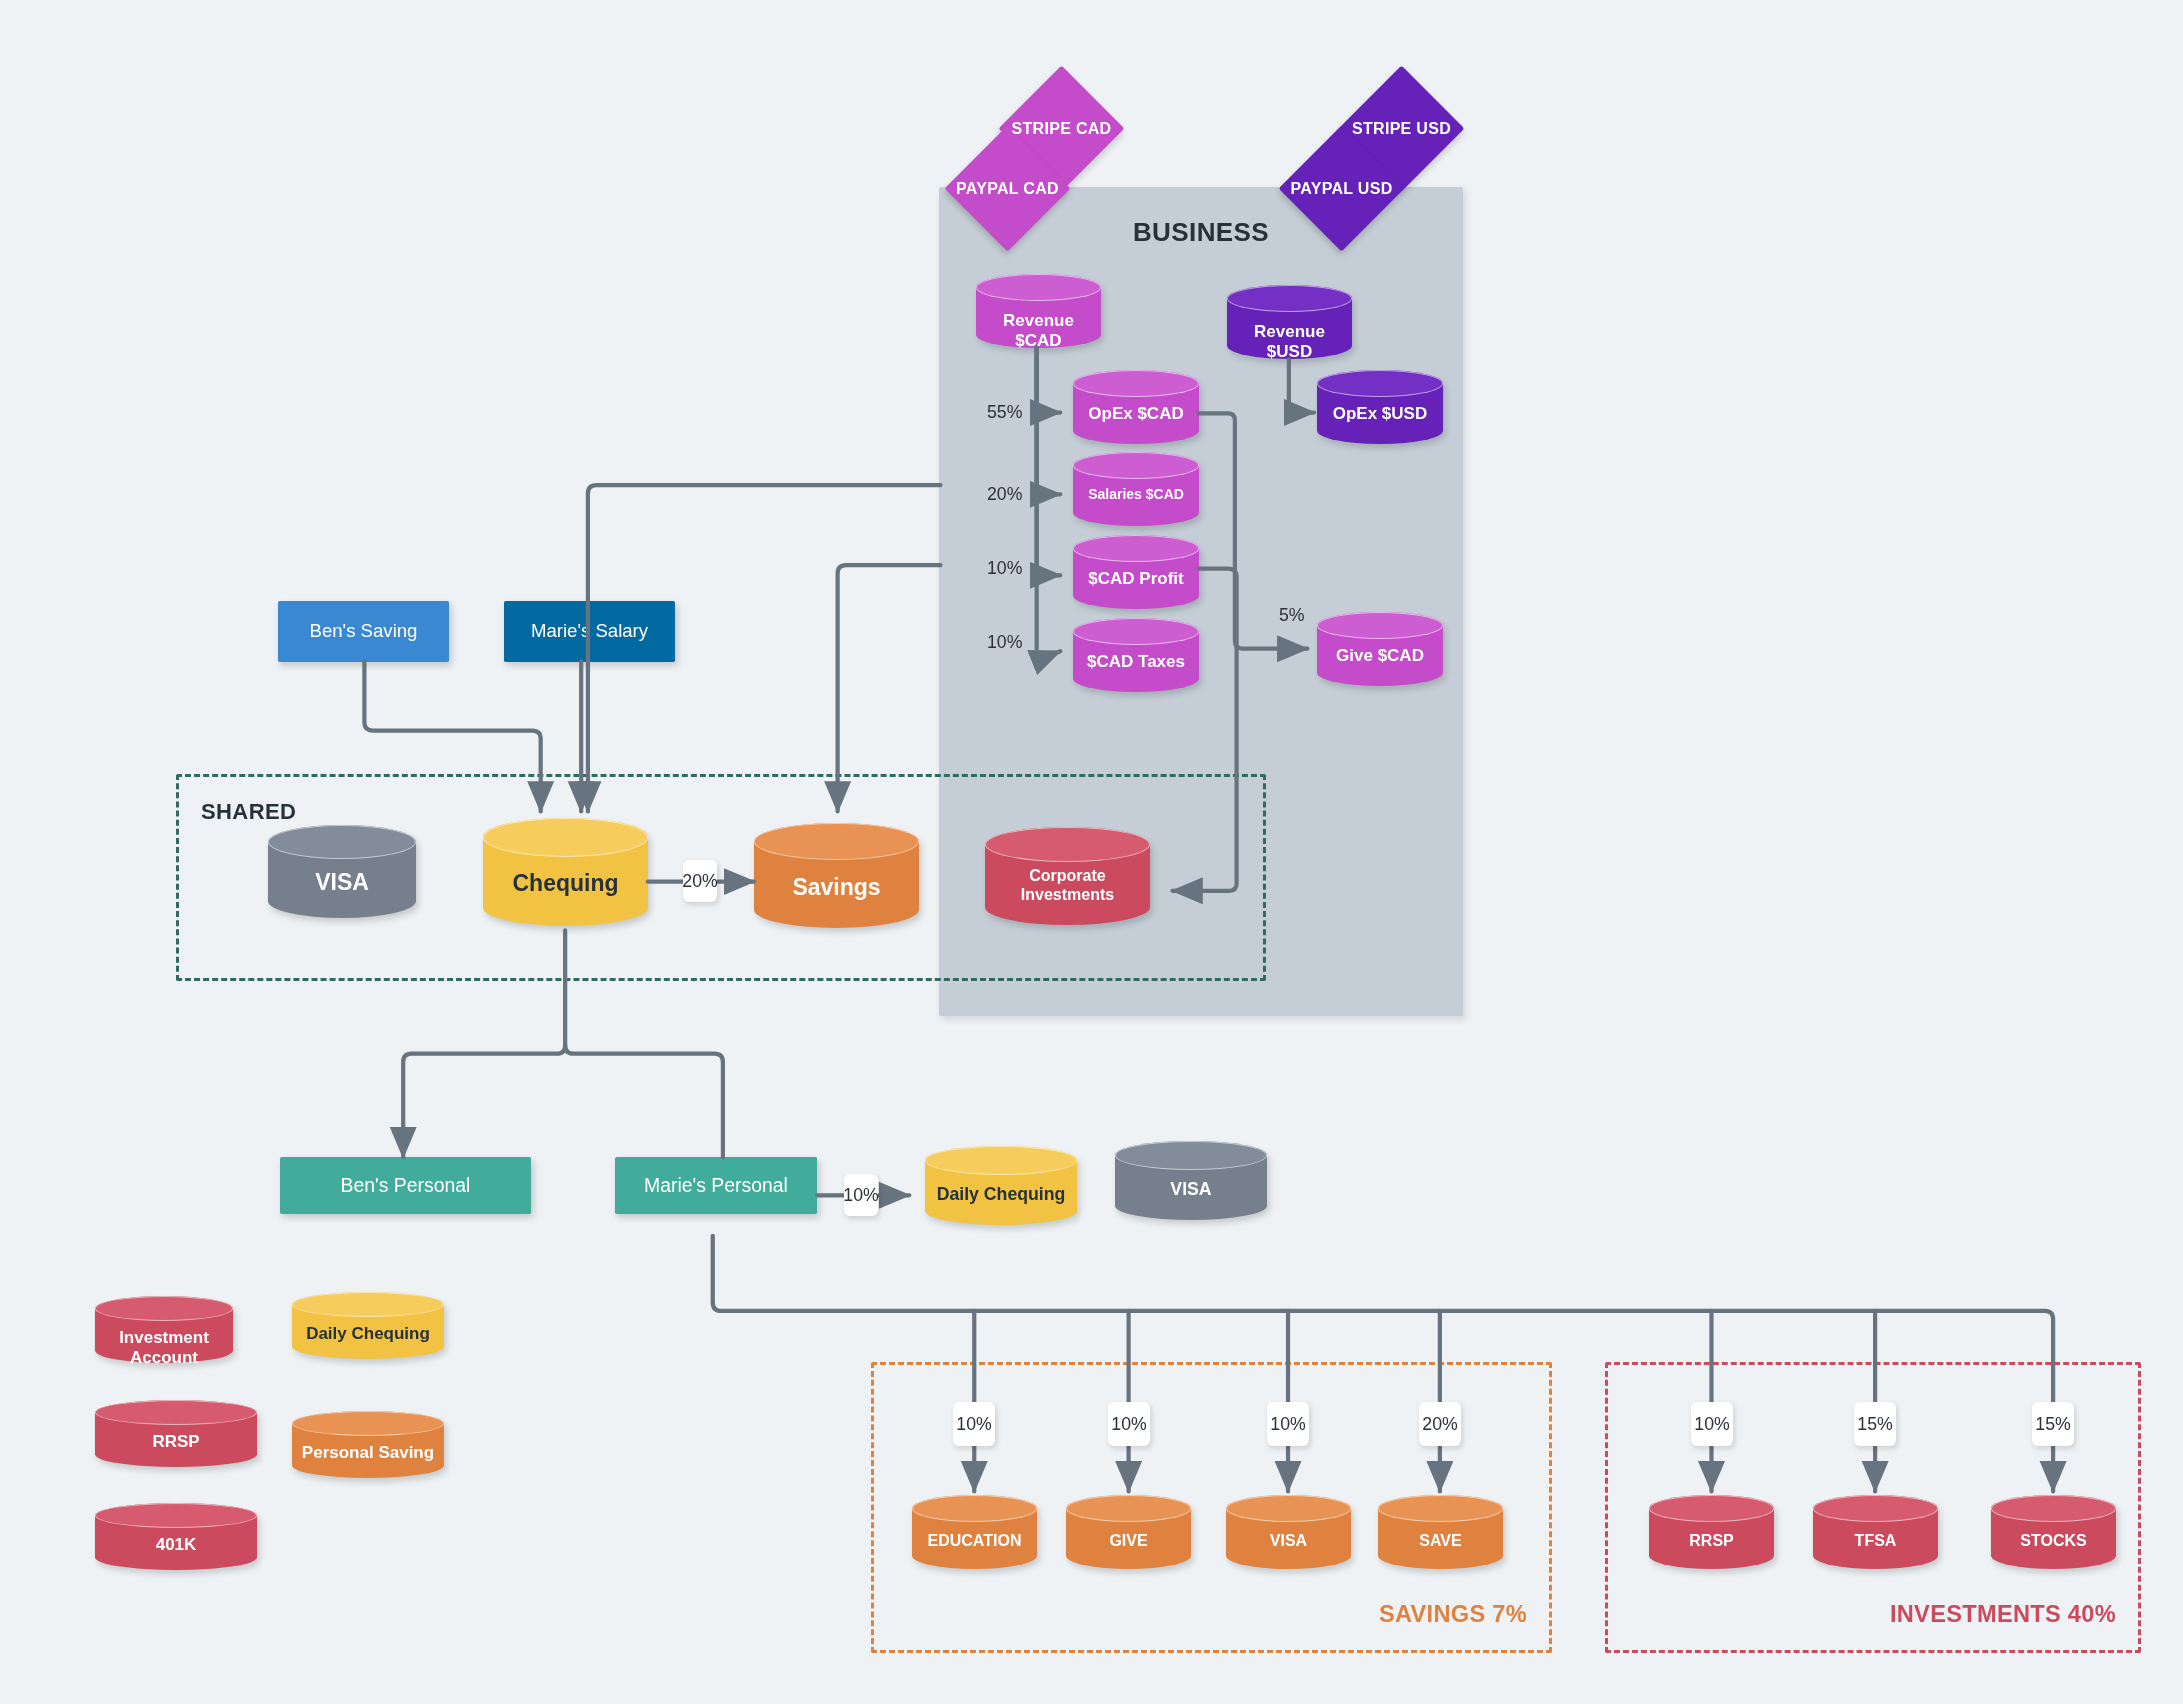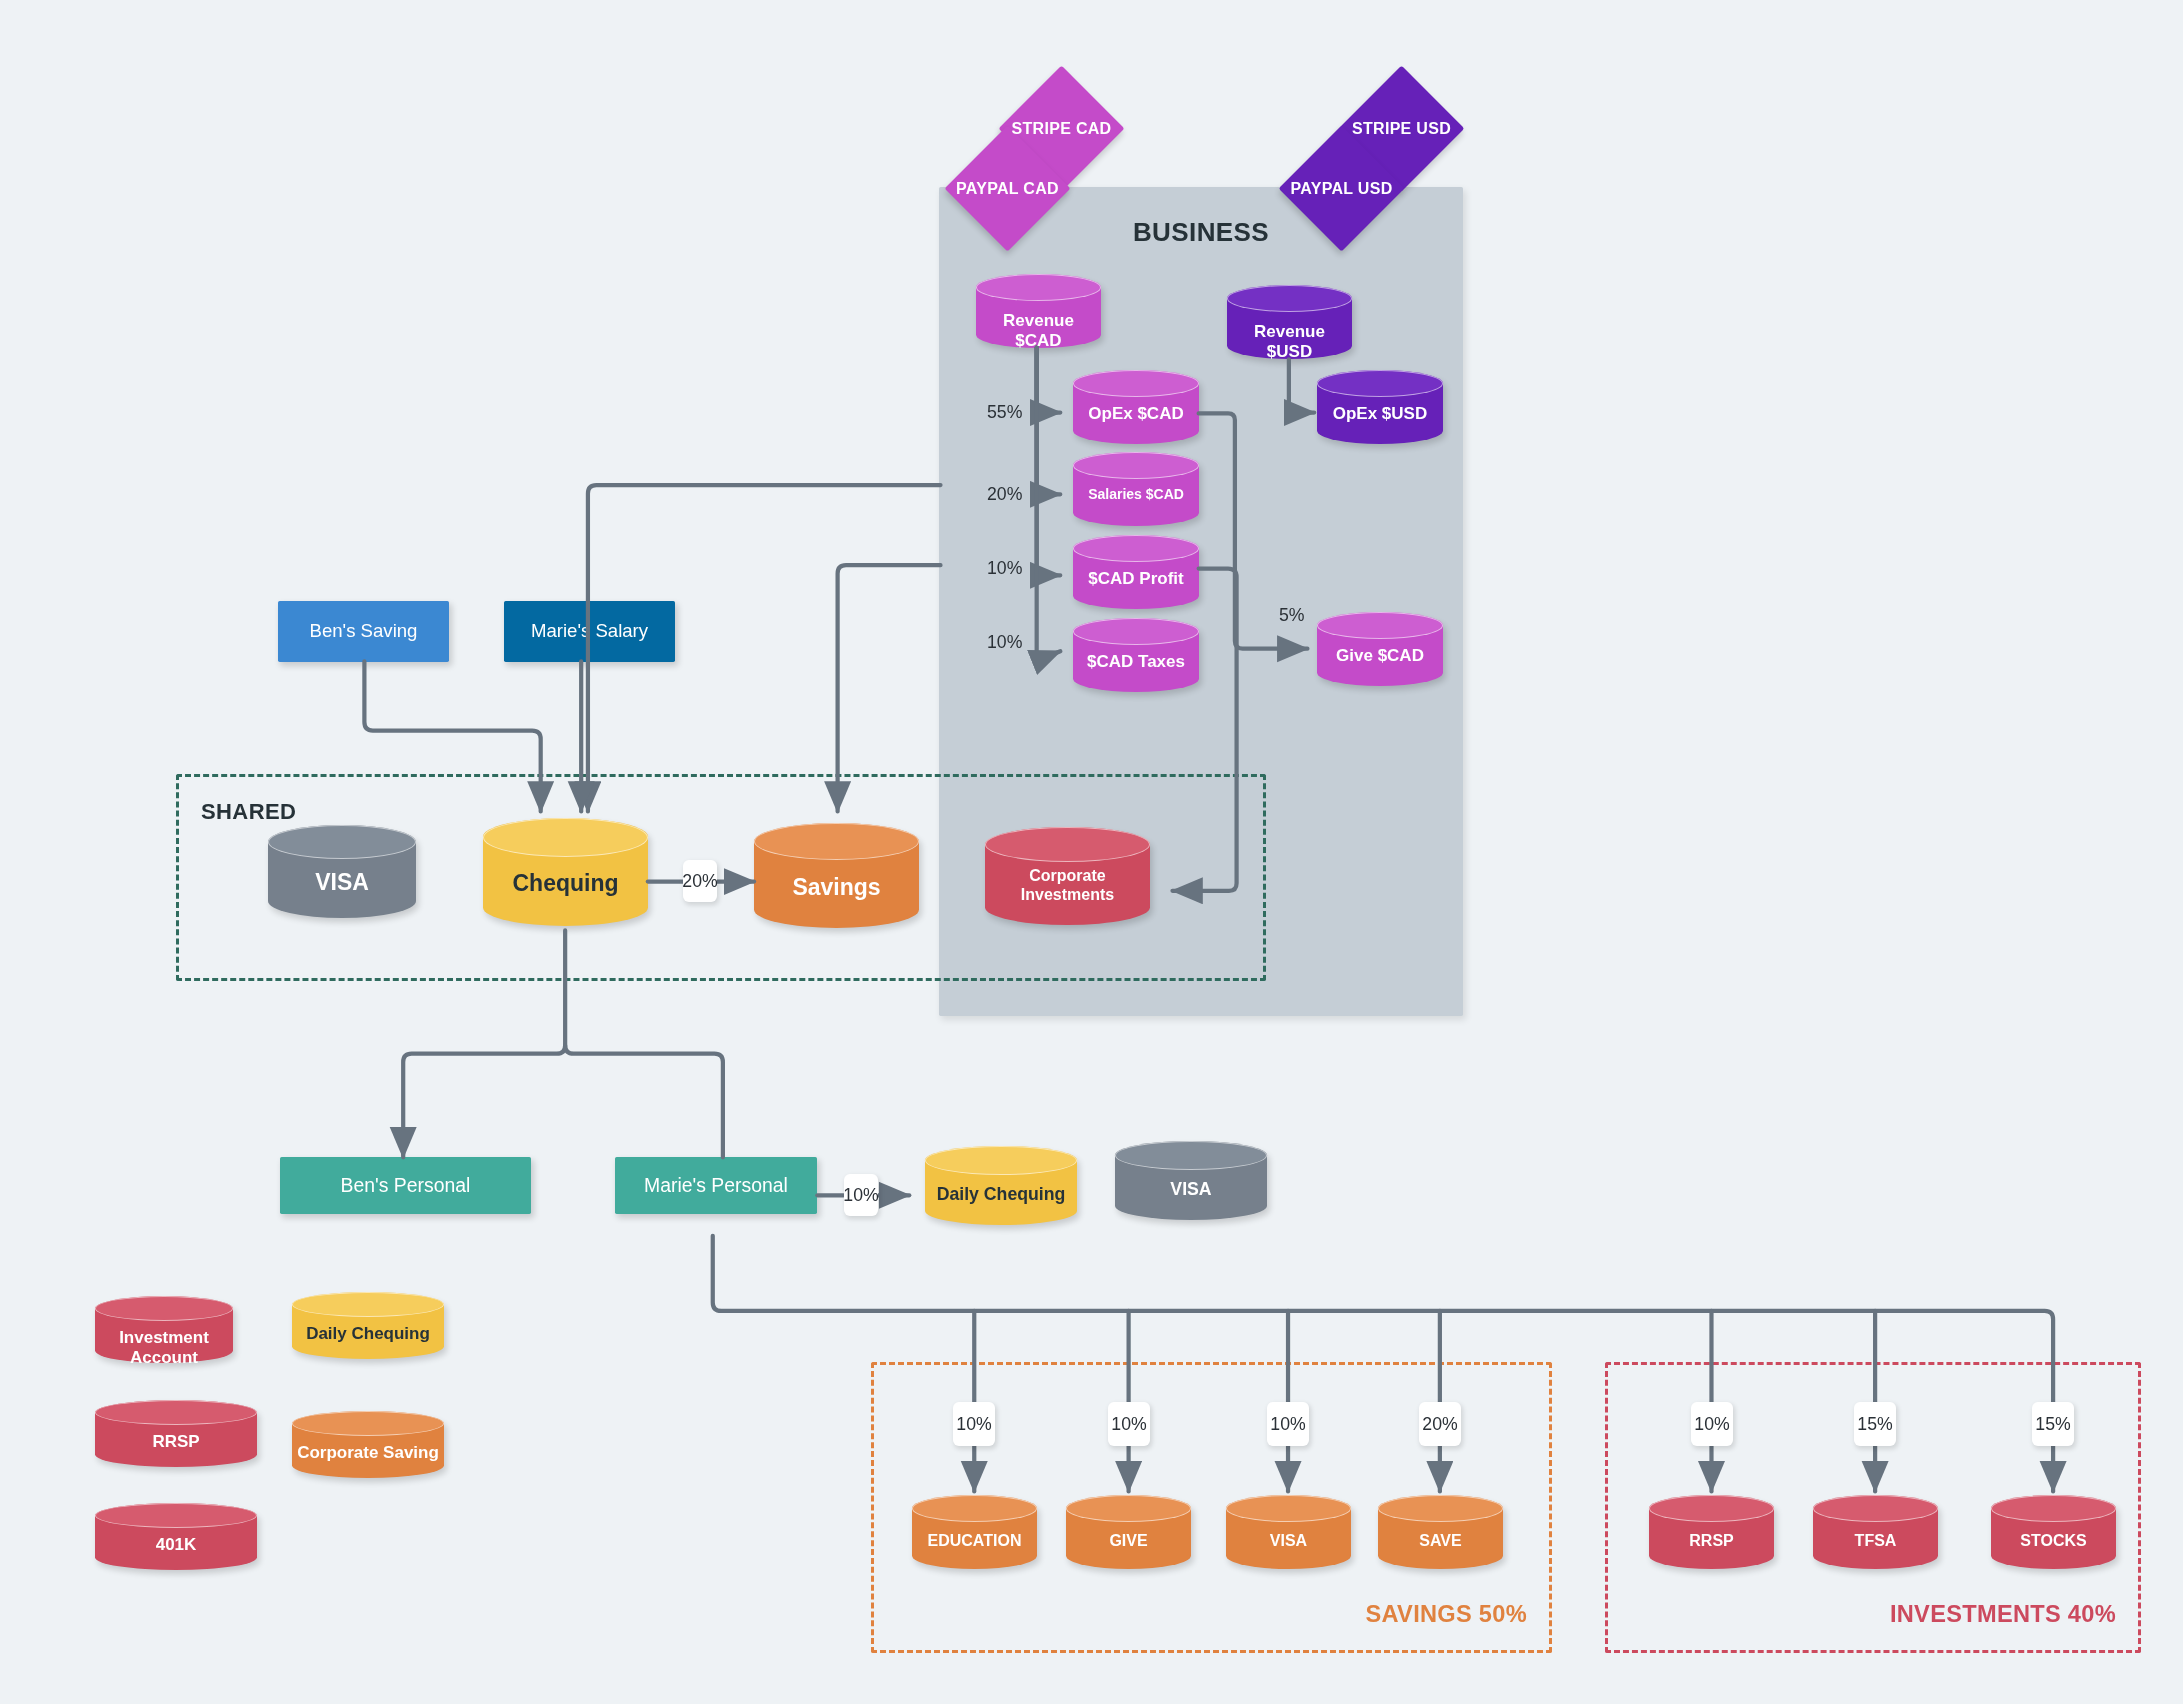--- a/index.html
+++ b/index.html
@@ -81,21 +81,21 @@
 
   <div class="zone-business" style="left:939px;top:187px;width:524px;height:829px;">
     <div class="zone-title">BUSINESS</div>
   </div>
 
   <div class="zone-dashed" style="left:176px;top:774px;width:1084px;height:201px;border-color:#2f6b5e;">
     <div class="zone-title" style="left:22px;top:22px;font-size:22px;color:#263238;letter-spacing:0.4px;">SHARED</div>
   </div>
 
   <div class="zone-dashed" style="left:871px;top:1362px;width:675px;height:285px;border-color:#e0823f;">
-    <div class="zone-title" style="right:22px;bottom:22px;font-size:23.6px;color:#e0823f;letter-spacing:0.3px;">SAVINGS 50%</div>
+    <div class="zone-title" style="right:22px;bottom:22px;font-size:23.6px;color:#e0823f;letter-spacing:0.3px;">SAVINGS 7%</div>
   </div>
 
   <div class="zone-dashed" style="left:1605px;top:1362px;width:530px;height:285px;border-color:#cc4a5e;">
     <div class="zone-title" style="right:22px;bottom:22px;font-size:23.6px;color:#cc4a5e;letter-spacing:0.3px;">INVESTMENTS 40%</div>
   </div>
 
   <svg class="edges" viewBox="0 0 2588 2020">
     <defs>
       <marker id="ar" markerWidth="9" markerHeight="9" refX="7.2" refY="3.2" orient="auto">
         <path d="M0,0 L7.6,3.2 L0,6.4 z" fill="#67737f"></path>
@@ -289,21 +289,21 @@
     <div class="lbl" style="top:32px;font-size:17px;color:#263238;">Daily Chequing</div>
   </div>
   <div class="cyl" style="left:95px;top:1400px;width:162px;height:67px;--rr:12.7px;">
     <div class="body" style="top:0;height:67px;background:#cc4a5e;"></div>
     <div class="top" style="height:25px;background:#d65b6e;"></div>
     <div class="lbl" style="top:32px;font-size:17px;color:#fff;">RRSP</div>
   </div>
   <div class="cyl" style="left:292px;top:1411px;width:152px;height:67px;--rr:12.7px;">
     <div class="body" style="top:0;height:67px;background:#e0823f;"></div>
     <div class="top" style="height:25px;background:#e89254;"></div>
-    <div class="lbl" style="top:32px;font-size:17px;color:#fff;">Corporate Saving</div>
+    <div class="lbl" style="top:32px;font-size:17px;color:#fff;">Personal Saving</div>
   </div>
   <div class="cyl" style="left:95px;top:1503px;width:162px;height:67px;--rr:12.7px;">
     <div class="body" style="top:0;height:67px;background:#cc4a5e;"></div>
     <div class="top" style="height:25px;background:#d65b6e;"></div>
     <div class="lbl" style="top:32px;font-size:17px;color:#fff;">401K</div>
   </div>
 
   <div class="chip" style="left:953px;top:1402px;width:42px;height:44px;">
     <span>10%</span>
   </div>

